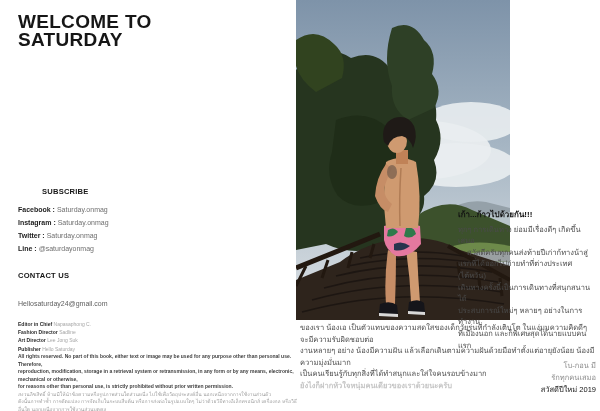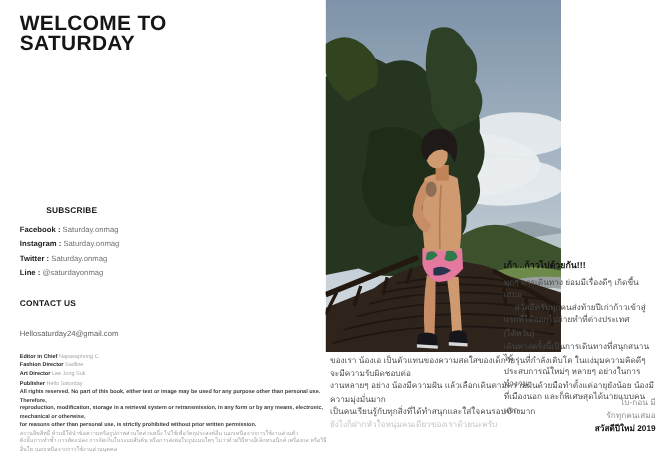--- a/index.html
+++ b/index.html
@@ -35,32 +35,32 @@
   
   .legal{left:18px;top:353px;width:280px;font-size:5px;line-height:7.5px;}
   .legal .en{color:#3e3e3e;font-weight:bold;}
   .legal .th{color:#9c9c9c;}
 
   
   .photo{left:296px;top:0;width:214px;height:320px;}
   .photo svg{display:block;width:214px;height:320px;}
 
   
-  .note-col{left:458px;top:209px;width:139px;font-size:7.5px;line-height:11.6px;color:#4a4a4a;margin-top:27px;}
+  .note-col{left:458px;top:209px;width:139px;font-size:7.5px;line-height:11.6px;color:#4a4a4a;}
   .note-col .h{font-size:8px;font-weight:bold;color:#101010;margin-bottom:3px;}
   .note-col .c{text-align:center;}
 
   
   .note-bottom{left:300px;top:322px;width:297px;font-size:7.5px;line-height:11.6px;color:#4a4a4a;}
-  .note-bottom .ps{color:#c4c4c4;}
+  .note-bottom .ps{color:#c4c4c4;font-weight:bold;}
 
   
   .signature{left:396px;top:360px;width:200px;text-align:right;
              font-size:7.5px;line-height:12px;color:#8b8b8b;}
-  .signature .bold{color:#101010;font-weight:bold;}
+  .signature .bold{color:#101010;font-weight:normal;}
 </style>
 </head>
 <body>
 
 <div class="spread">
 
   <header class="abs title">
     <div>WELCOME TO</div>
     <div>SATURDAY</div>
   </header>
@@ -198,21 +198,21 @@
         <path d="M100,150 L112,150 L112,164 L100,164 Z" fill="#c08257"></path>
         <ellipse cx="101" cy="141" rx="10" ry="12" fill="#cf9a70"></ellipse>
         <path d="M88,142 Q84,124 98,118 Q112,114 118,126 Q122,136 117,148 Q114,138 106,136 Q96,136 92,146 Z" fill="#1f1a17"></path>
       </g>
     </svg>
   </figure>
 
   <section class="abs note-col">
     <div class="h">เก้า...ก้าวไปด้วยกัน!!!</div>
     <div>ทุกๆ การเดินทาง ย่อมมีเรื่องดีๆ เกิดขึ้นเสมอ</div>
-    <div class="c">สวัสดีครับทุกคนส่งท้ายปีเก่าก้าวเข้าสู่</div>
+    <div class="c">สวัสดีครับทุกคนส่งท้ายปีเก่าก้ทางน้าสู่</div>
     <div>แรกที่ได้ออกไปถ่ายทำที่ต่างประเทศ (ไต้หวัน)</div>
     <div>เดินทางครั้งนี้เป็นการเดินทางที่สนุกสนานได้</div>
     <div>ประสบการณ์ใหม่ๆ หลายๆ อย่างในการทำงาน</div>
     <div>ที่เมืองนอก และก็พิเศษสุดได้นายแบบคนแรก</div>
   </section>
 
   <section class="abs note-bottom">
     <div>ของเรา น้องเอ เป็นตัวแทนของความสดใสของเด็กวัยรุ่นที่กำลังเติบโต ในแง่มุมความคิดดีๆ จะมีความรับผิดชอบต่อ</div>
     <div>งานหลายๆ อย่าง น้องมีความฝัน แล้วเลือกเดินตามความฝันด้วยมือทำตั้งแต่อายุยังน้อย น้องมีความมุ่งมั่นมาก</div>
     <div>เป็นคนเรียนรู้กับทุกสิ่งที่ได้ทำสนุกและใส่ใจคนรอบข้างมาก</div>

